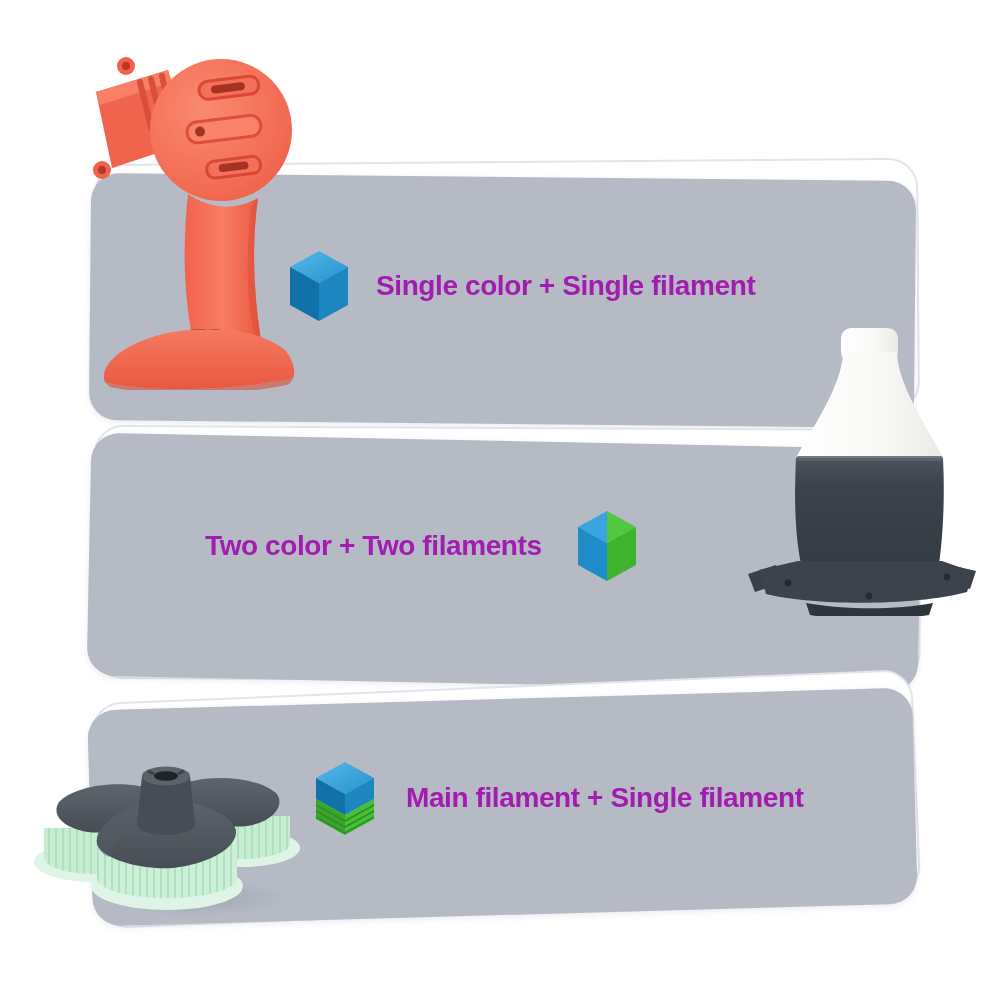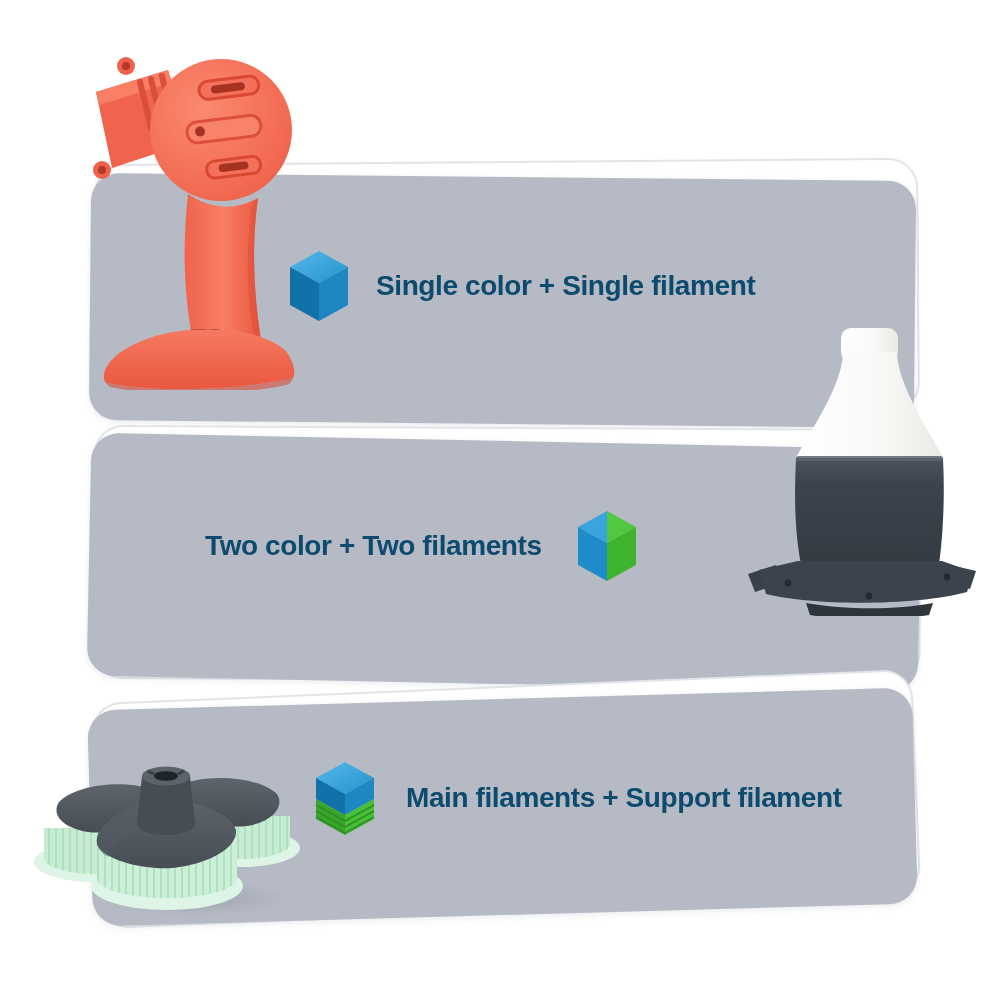--- a/index.html
+++ b/index.html
@@ -26,21 +26,21 @@
   .panel-3   {left:90px;top:699px;width:825px;height:216px;transform:rotate(-1.6deg);}
 
   
   .feature-row{
     position:absolute;display:flex;align-items:center;height:80px;z-index:6;
   }
   .row-1{left:288px;top:246px;gap:26px;}
   .row-2{left:205px;top:506px;gap:34px;}
   .row-3{left:314px;top:758px;gap:30px;}
   .feature-label{
-    color:#0c4a6e;font-weight:700;font-size:28px;letter-spacing:-0.4px;
+    color:#a21caf;font-weight:700;font-size:28px;letter-spacing:-0.4px;
     white-space:nowrap;
   }
   .cube{display:block;}
 
   
   .print{position:absolute;z-index:8;}
   .drill-print{left:88px;top:48px;}
   .funnel-print{left:746px;top:324px;}
   .prop-print{left:32px;top:750px;}
 
@@ -107,21 +107,21 @@
       </defs>
       <polygon points="31,2 60,18 31,34 2,18" fill="url(#c3top)"></polygon>
       <polygon points="2,18 31,34 31,55 2,39" fill="#1172aa"></polygon>
       <polygon points="60,18 31,34 31,55 60,39" fill="#1e86c0"></polygon>
       <polygon points="2,39 31,55 31,75 2,59" fill="#3aa52b"></polygon>
       <polygon points="60,39 31,55 31,75 60,59" fill="#47bf36"></polygon>
       <polyline points="2,45 31,61 60,45" fill="none" stroke="#2e8f22" stroke-width="1.6"></polyline>
       <polyline points="2,51 31,67 60,51" fill="none" stroke="#2e8f22" stroke-width="1.6"></polyline>
       <polyline points="2,57 31,73 60,57" fill="none" stroke="#2e8f22" stroke-width="1.6"></polyline>
     </svg>
-    <div class="feature-label">Main filaments + Support filament</div>
+    <div class="feature-label">Main filament + Single filament</div>
   </div>
 
   <div class="soft-shadow drill-shadow"></div>
   <div class="soft-shadow funnel-shadow"></div>
   <div class="soft-shadow prop-shadow"></div>
 
   <svg class="print drill-print" width="218" height="342" viewBox="0 0 218 342">
     <defs>
       <radialGradient id="dHead" cx="0.38" cy="0.35" r="0.85">
         <stop offset="0" stop-color="#fa8a70"></stop>

